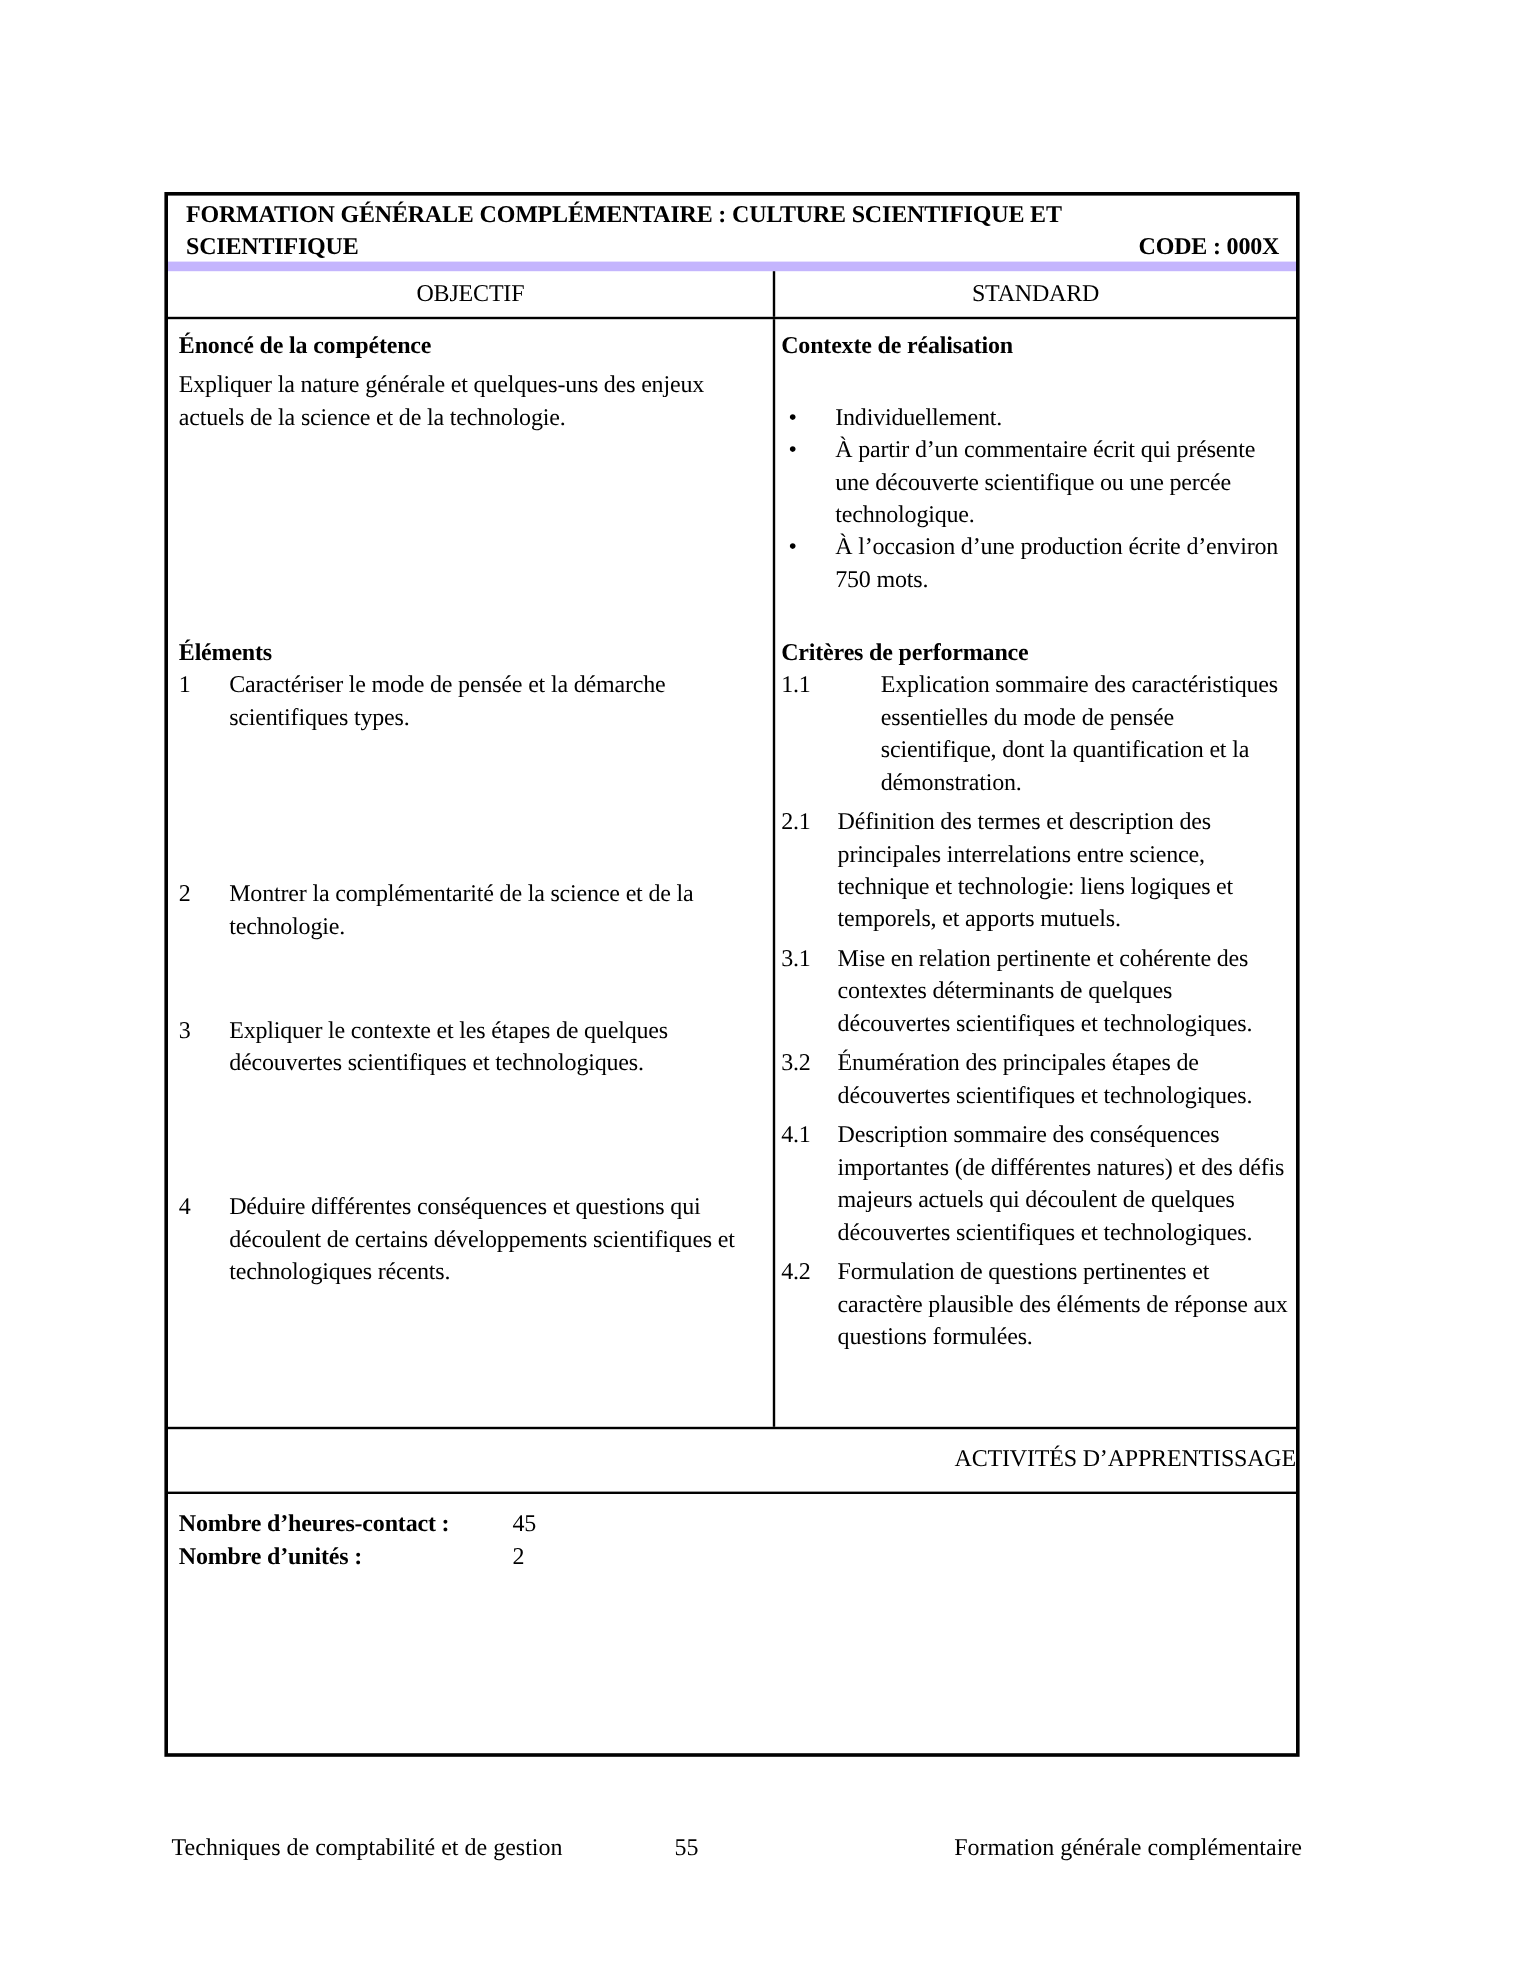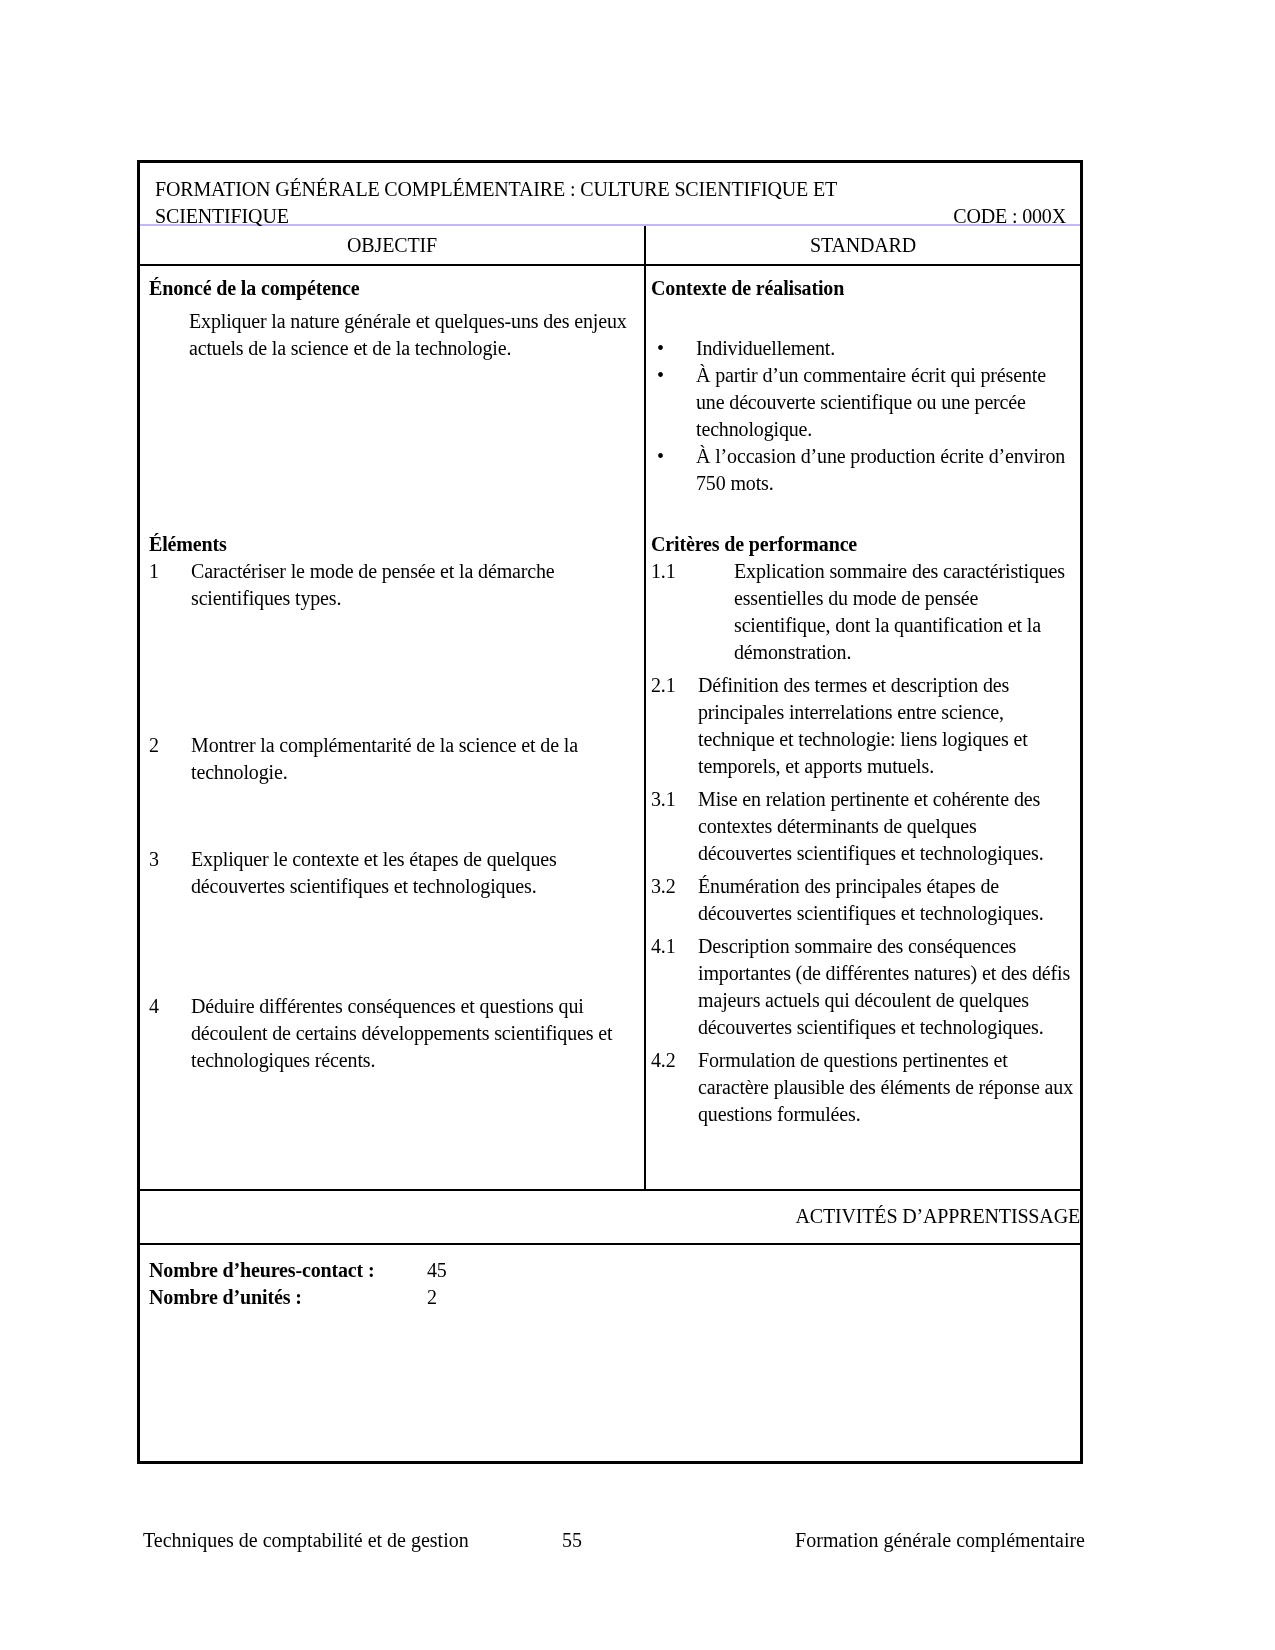--- a/index.html
+++ b/index.html
@@ -7,38 +7,39 @@
     width:1275px; height:1650px; position:relative;
     background:#ffffff; color:#000000;
     font-family:"Liberation Serif", serif;
   }
   .tbl {
     position:absolute; left:137px; top:160px; width:946px; height:1304px;
     border:3px solid #000; box-sizing:border-box;
     font-size:20px; line-height:27px; letter-spacing:-0.15px;
   }
   .row-title {
-    height:63px; border-bottom:2px solid #c4b5fd; box-sizing:border-box;
-    padding:13px 14px 0 15px;
+    height:63px; border-bottom:8px solid #c4b5fd; box-sizing:border-box;
+    padding:3px 14px 0 15px;
+    font-weight:bold;
   }
   .title-l2 { display:flex; justify-content:space-between; }
   .row-colhead {
     height:40px; border-bottom:2px solid #000; box-sizing:border-box; display:flex;
   }
   .colhead-left {
     width:506px; border-right:2px solid #000; box-sizing:border-box;
     display:flex; align-items:center; justify-content:center;
   }
   .colhead-right { flex:1; display:flex; align-items:center; justify-content:center;text-align:center; }
   .row-main { height:925px; border-bottom:2px solid #000; box-sizing:border-box; display:flex; }
   .cell-obj { width:506px; border-right:2px solid #000; box-sizing:border-box; padding:0 10px 0 9px; overflow:hidden; }
   .cell-std { flex:1; padding:0 6px 0 5px; overflow:hidden; }
   .bold { font-weight:bold; }
   .enonce-heading { margin-top:9px; }
-  .enonce-text { margin-top:6px;margin-left:40px; }
+  .enonce-text { margin-top:6px; }
   .elements-heading { margin-top:169px; }
   .element { display:flex; }
   .element .num { width:42px; flex-shrink:0; }
   .el-2 { margin-top:120px; }
   .el-3 { margin-top:60px; }
   .el-4 { margin-top:93px; }
   .contexte-heading { margin-top:9px; }
   .bullets { margin-top:33px; }
   .bullet-item { display:flex; }
   .bullet-item .marker { width:39px; padding-left:6px; flex-shrink:0; }

